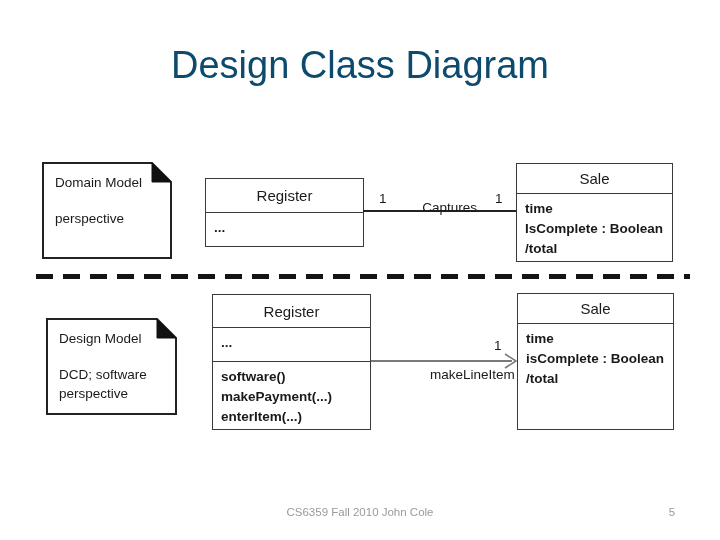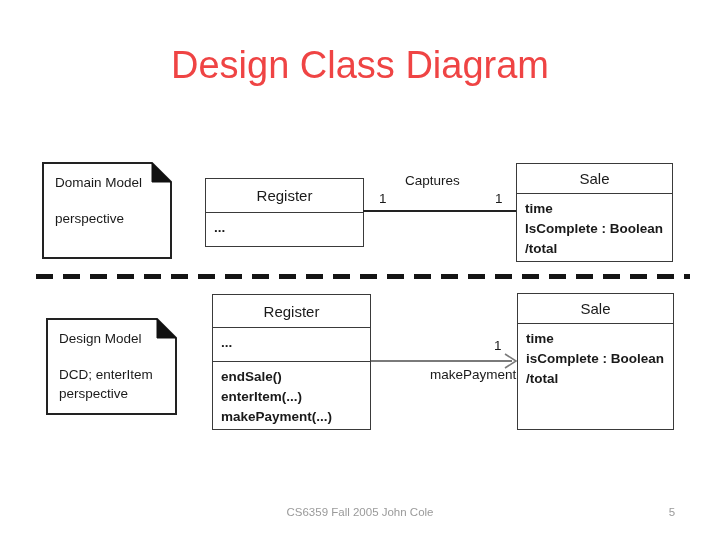--- a/index.html
+++ b/index.html
@@ -3,21 +3,21 @@
 <meta charset="utf-8">
 <style>
   html,body{margin:0;padding:0;background:#e8e8e8;}
   .slide{
     position:relative;width:720px;height:540px;background:#ffffff;
     font-family:"Liberation Sans", sans-serif;color:#1a1a1a;overflow:hidden;
     margin:0 auto;
   }
   .title{
     position:absolute;top:44px;left:0;width:720px;margin:0;
-    text-align:center;font-size:38px;font-weight:400;color:#ef4444;
+    text-align:center;font-size:38px;font-weight:400;color:#0c4a6e;
     letter-spacing:0px;
   }
   
   .note{position:absolute;}
   .note svg{position:absolute;left:0;top:0;}
   .note-body{
     position:absolute;left:0;top:0;width:100%;height:100%;
     padding:11px 6px 0 13px;box-sizing:border-box;
     font-size:13.5px;line-height:19px;
   }
@@ -76,70 +76,70 @@
 
   <div class="uml-class" style="left:205px;top:178px;width:159px;height:69px">
     <div class="uml-name" style="height:34px">Register</div>
     <div class="uml-comp">
       <div>...</div>
     </div>
   </div>
 
   <div class="assoc-line" style="left:363px;top:210px;width:154px;height:2px"></div>
   <div class="lbl" style="left:379px;top:191px">1</div>
-  <div class="lbl" style="left:405px;top:173px;width:72px;text-align:left">Captures</div>
+  <div class="lbl" style="left:405px;top:200px;width:72px;text-align:right">Captures</div>
   <div class="lbl" style="left:495px;top:191px">1</div>
 
   <div class="uml-class" style="left:516px;top:163px;width:157px;height:99px">
     <div class="uml-name" style="height:30px">Sale</div>
     <div class="uml-comp">
       <div>time</div>
       <div>IsComplete : Boolean</div>
       <div>/total</div>
     </div>
   </div>
 
   <div class="dashed-sep"></div>
 
   <div class="note" style="left:46px;top:318px;width:131px;height:97px">
     <svg width="131" height="97" viewBox="0 0 131 97">
       <polygon points="1,1 111,1 130,20 130,96 1,96" fill="#ffffff" stroke="#222222" stroke-width="2"></polygon>
       <polygon points="111,1 130,20 111,20" fill="#111111" stroke="#111111" stroke-width="1"></polygon>
     </svg>
     <div class="note-body">
       <div class="note-title">Design Model</div>
-      <div class="note-line">DCD; enterItem</div>
+      <div class="note-line">DCD; software</div>
       <div class="note-line">perspective</div>
     </div>
   </div>
 
   <div class="uml-class" style="left:212px;top:294px;width:159px;height:136px">
     <div class="uml-name" style="height:33px">Register</div>
     <div class="uml-comp" style="flex:0 0 33px">
       <div>...</div>
     </div>
     <div class="uml-comp">
-      <div>endSale()</div>
+      <div>software()</div>
+      <div>makePayment(...)</div>
       <div>enterItem(...)</div>
-      <div>makePayment(...)</div>
     </div>
   </div>
 
   <div class="assoc-line gray" style="left:371px;top:360px;width:141px;height:1.5px"></div>
   <svg class="arrowhead" style="left:503px;top:353px" width="15" height="16" viewBox="0 0 15 16">
     <polyline points="2,1 13,8 2,15" fill="none" stroke="#7a7a7a" stroke-width="1.6"></polyline>
   </svg>
   <div class="lbl" style="left:494px;top:338px">1</div>
-  <div class="lbl" style="left:430px;top:367px;width:82px;text-align:right">makePayment</div>
+  <div class="lbl" style="left:430px;top:367px;width:82px;text-align:right">makeLineItem</div>
 
   <div class="uml-class" style="left:517px;top:293px;width:157px;height:137px">
     <div class="uml-name" style="height:30px">Sale</div>
     <div class="uml-comp" style="flex:0 0 72px">
       <div>time</div>
       <div>isComplete : Boolean</div>
       <div>/total</div>
     </div>
   </div>
 
-  <div class="footer">CS6359 Fall 2005 John Cole</div>
+  <div class="footer">CS6359 Fall 2010 John Cole</div>
   <div class="page-num">5</div>
 
 </div>
 
 </body></html>

